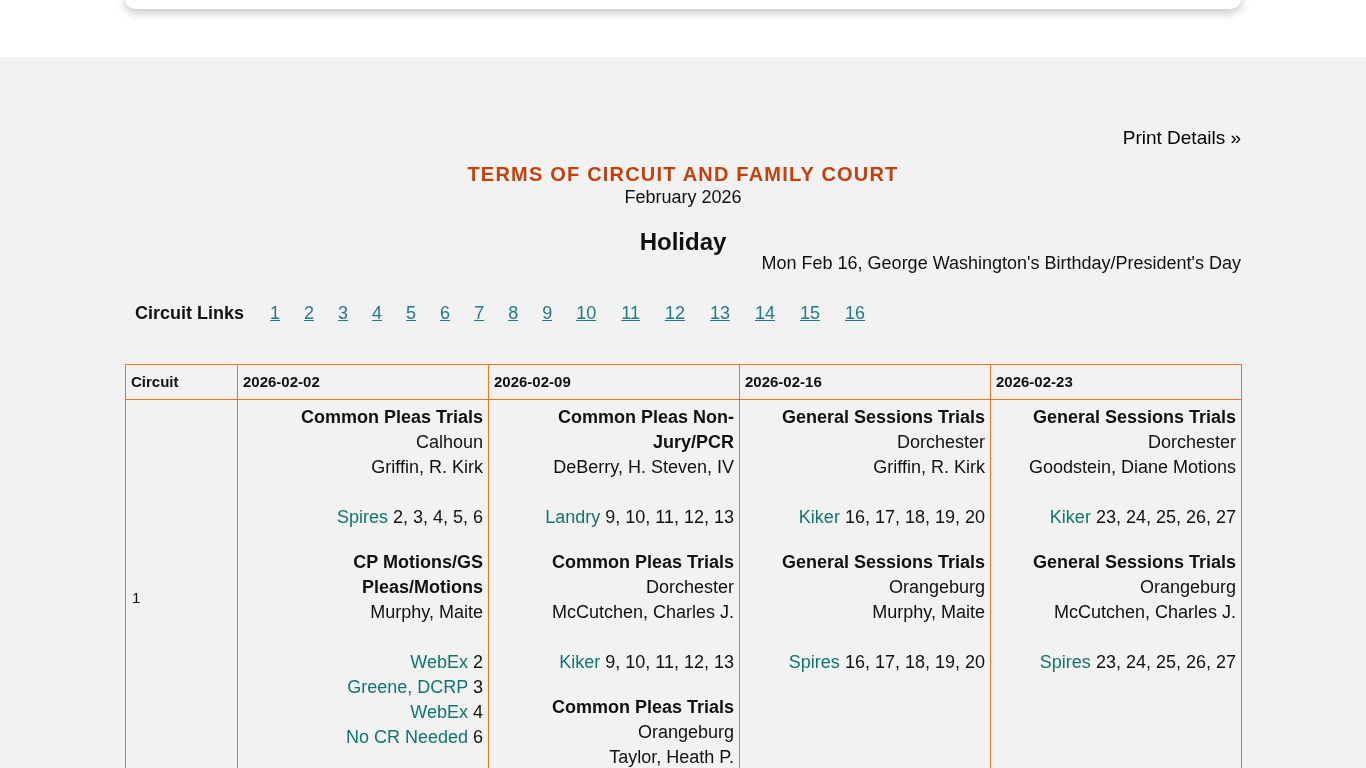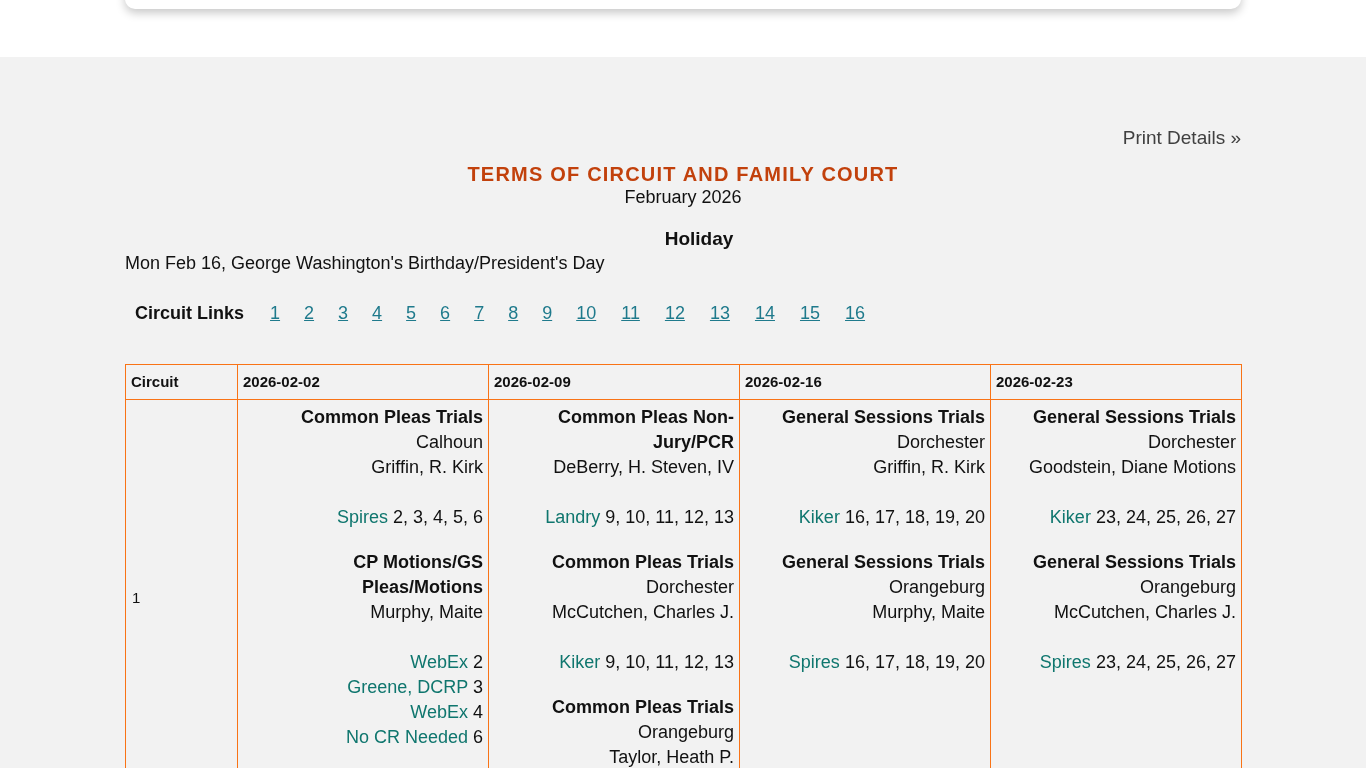--- a/index.html
+++ b/index.html
@@ -18,38 +18,38 @@
     position: absolute; left: 125px; top: -20px; width: 1116px; height: 29px;
     background: #ffffff;
     border-radius: 0 0 10px 10px;
     box-shadow: 0 4px 10px rgba(0,0,0,0.22);
   }
   .content {
     position: absolute; left: 125px; top: 57px; width: 1116px;
   }
   .print-link {
     position: absolute; right: 0; top: 70px;
-    font-size: 19px; color: #404040; text-decoration: none;
+    font-size: 19px; color: #000000; text-decoration: none;
   }
   .title {
     position: absolute; left: 0; width: 1116px; top: 99px;
     text-align: center; font-size: 20px; font-weight: bold;
     letter-spacing: 1.2px; color: #c2410c; margin-top: 7px;
   }
   .subtitle {
     position: absolute; left: 0; width: 1116px; top: 130px;
     text-align: center; font-size: 18px;
   }
   .holiday-label {
-    position: absolute; left: 16px; width: 1116px; top: 171px;
-    text-align: center; font-size: 19px; font-weight: bold;
+    position: absolute; left: 0; width: 1116px; top: 171px;
+    text-align: center; font-size: 24px; font-weight: bold;
   }
   .holiday-text {
     position: absolute; left: 0; width: 1116px; top: 196px;
-    text-align: left; font-size: 18px;
+    text-align: right; font-size: 18px;
   }
   .circuit-links {
     position: absolute; left: 10px; top: 246px;
     display: flex; align-items: flex-start; font-size: 18px;
   }
   .circuit-links .label { font-weight: bold; margin-right: 26px; }
   .circuit-links a {
     color: #1f7a8c; text-decoration: underline; margin-right: 0;
   }
   .circuit-links .num-link { display: inline-block; }

